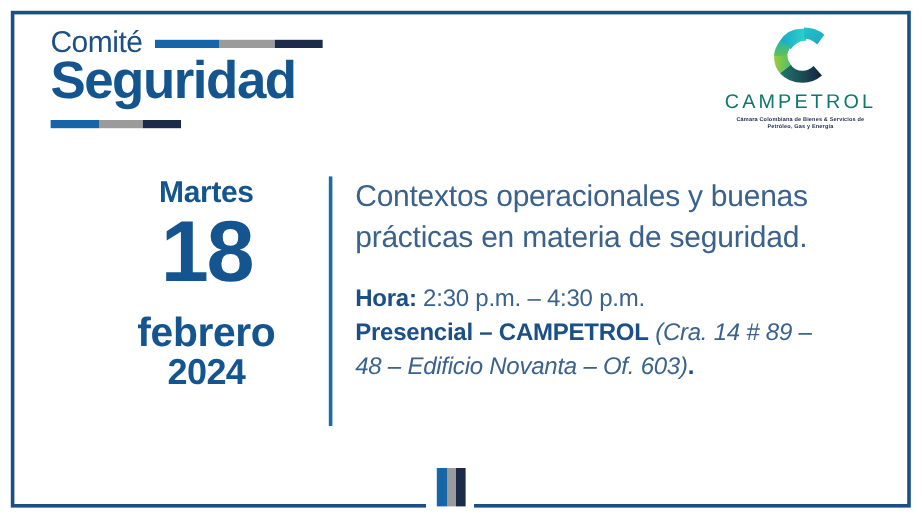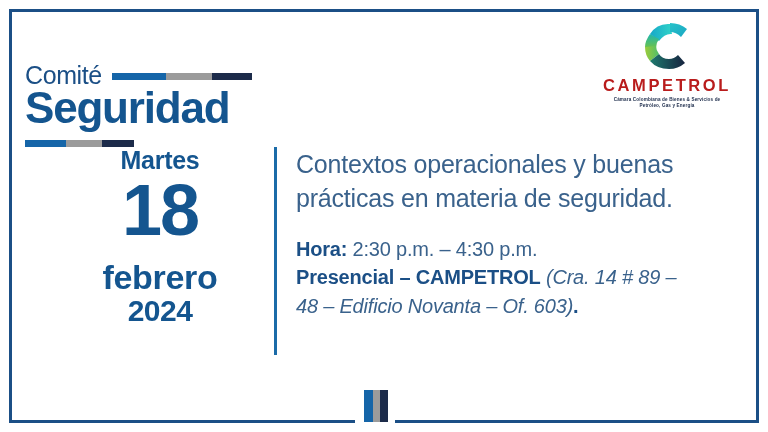--- a/index.html
+++ b/index.html
@@ -38,24 +38,23 @@
     left: 355px;
     top: 404px;
     width: 40px;
     height: 22px;
     background: #ffffff;
   }
 
   
   .header {
     position: absolute;
-    left: 25px;
+    left: 42px;
     top: 22px;
     width: 420px;
-    margin-top: 40px;
   }
   .kicker-row {
     display: flex;
     align-items: center;
     gap: 0px;
     height: 26px;
   }
   .kicker {
     font-size: 25px;
     font-weight: 400;
@@ -109,38 +108,38 @@
     text-align: center;
   }
   .logo-mark {
     width: 60px;
     height: 52px;
     margin: 0 auto 5px auto;
     display: block;
   }
   .logo-word {
     font-size: 16.5px;
-    font-weight: 700;
-    color: #b91c1c;
+    font-weight: 400;
+    color: #0f766e;
     letter-spacing: 2.6px;
     line-height: 1;
   }
   .logo-tag {
     font-size: 4.6px;
     color: #1c2b4a;
     letter-spacing: 0.15px;
     line-height: 1.35;
     margin-top: 3px;
     font-weight: 600;
   }
 
   
   .date-col {
     position: absolute;
-    left: 84px;
+    left: 96px;
     top: 148px;
     width: 152px;
     text-align: center;
     color: #14558f;
   }
   .date-weekday {
     font-size: 25px;
     font-weight: 700;
     letter-spacing: -0.3px;
     line-height: 1;

